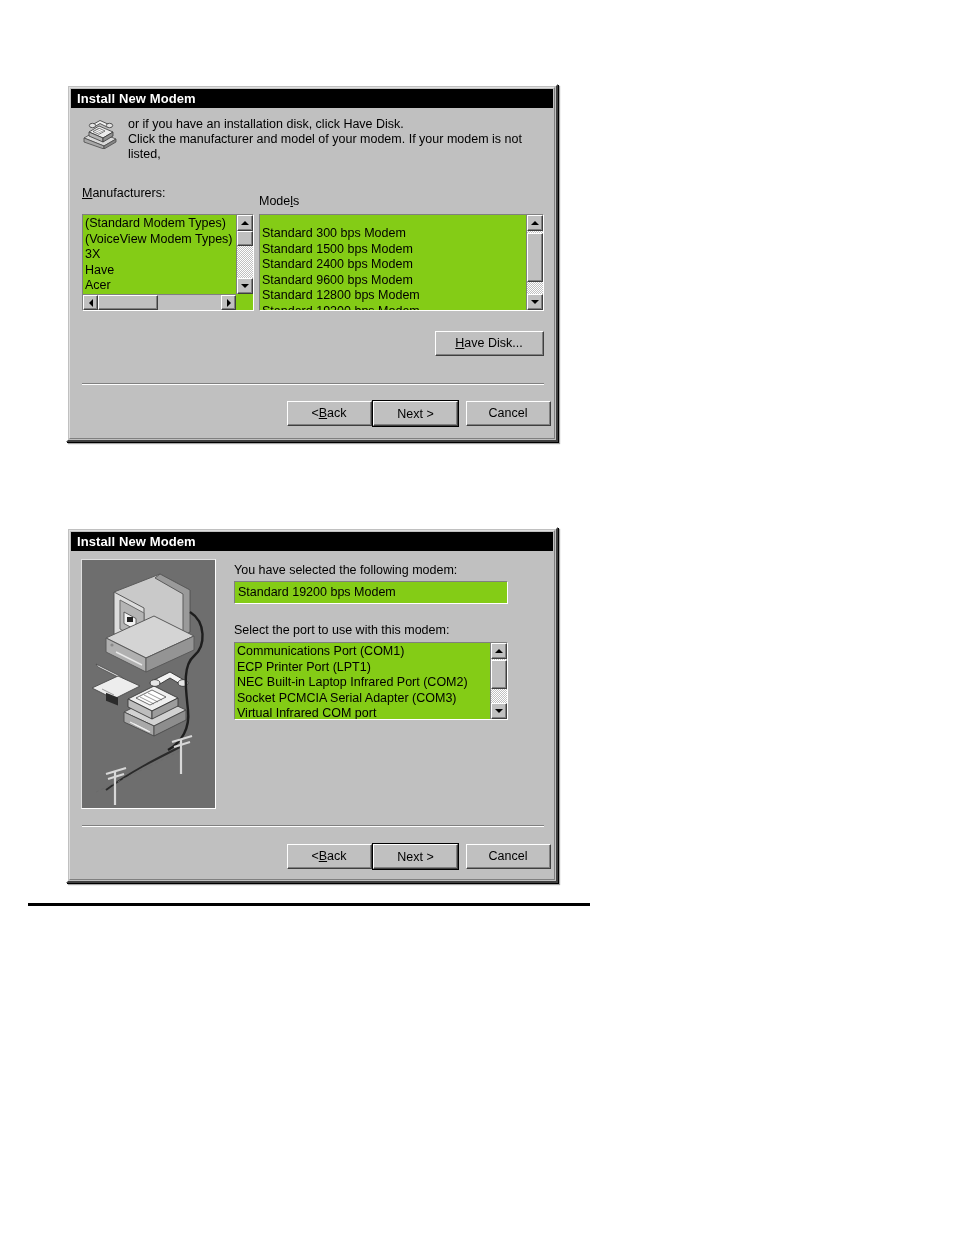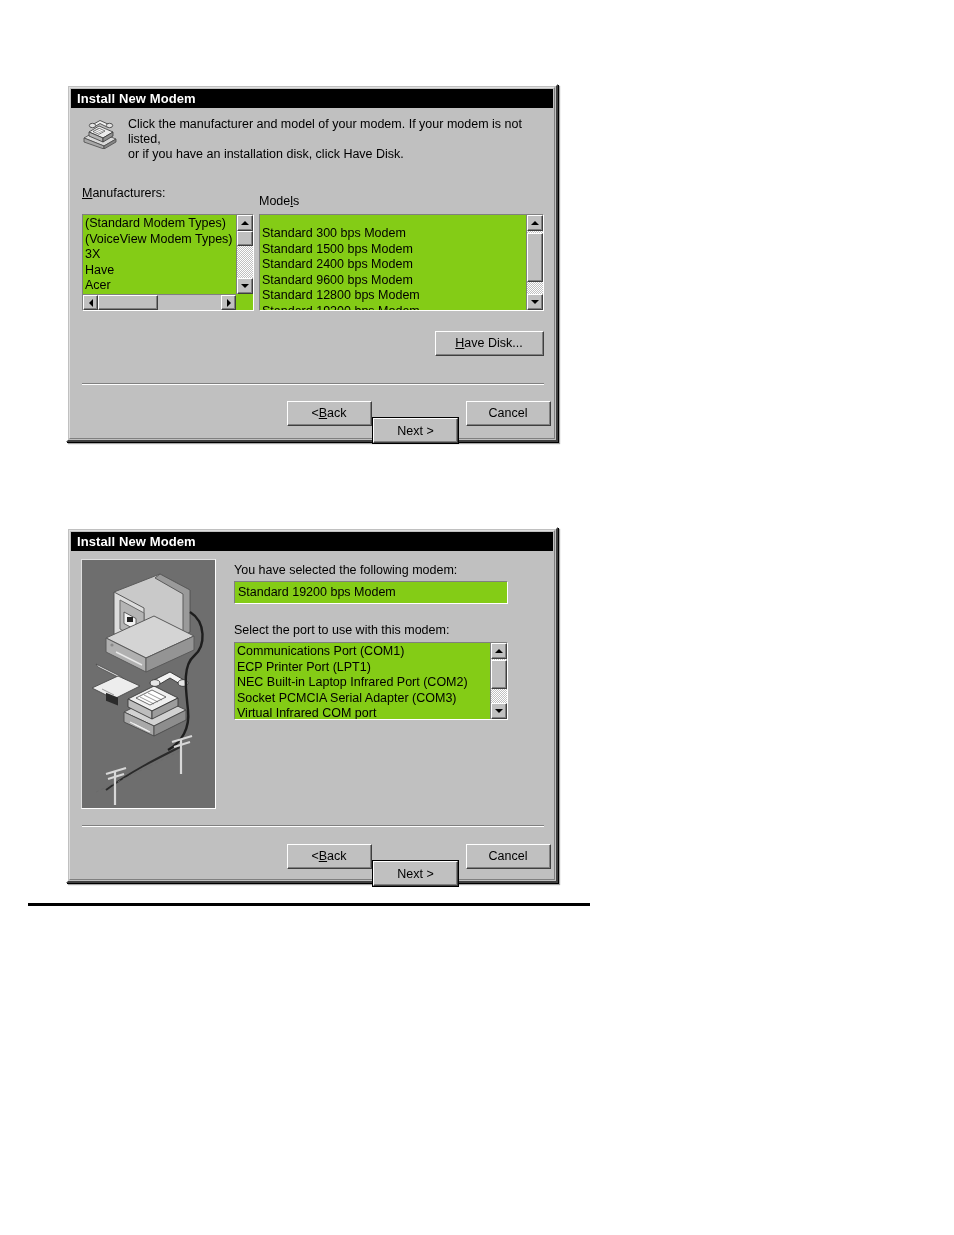--- a/index.html
+++ b/index.html
@@ -193,21 +193,20 @@
     border-bottom: 1px solid #808080;
     box-sizing: border-box;
     display: flex;
     align-items: center;
     justify-content: center;
     white-space: nowrap;
   }
   .btn.default {
     border: 1px solid #000000;
     padding: 2px;
-    margin-top: 17px;
   }
   .btn.default .btn-face {
     border-top: 1px solid #ffffff;
     border-left: 1px solid #ffffff;
     border-right: 1px solid #3f3f3f;
     border-bottom: 1px solid #3f3f3f;
     box-shadow: inset -1px -1px 0 #808080;
   }
   .btn u { text-decoration: underline; }
 
@@ -270,22 +269,22 @@
         <line x1="17" y1="14.4" x2="23" y2="17.1" stroke="#555" stroke-width="0.5"></line>
 
         <path d="M12,10 L20,5.5 L30,10 L27,12 L20,8.5 L15,11.5 Z" fill="#f2f2f2" stroke="#333" stroke-width="0.8"></path>
         <ellipse cx="12.5" cy="10.5" rx="3.2" ry="2.2" fill="#e4e4e4" stroke="#333" stroke-width="0.8"></ellipse>
         <ellipse cx="29.5" cy="10.5" rx="3.2" ry="2.2" fill="#e4e4e4" stroke="#333" stroke-width="0.8"></ellipse>
       </g>
     </svg>
   </div>
 
   <div class="body-text" style="left:60px; top:31px; width:412px;">
+    <div>or if you have an installation disk, click Have Disk.</div>
     <div>Click the manufacturer and model of your modem. If your modem is not listed,</div>
-    <div>or if you have an installation disk, click Have Disk.</div>
   </div>
 
   <div class="label" style="left:14px; top:100px;">
     <u>M</u><span>anufacturers:</span>
   </div>
 
   <div class="sunken" style="left:14px; top:128px; width:172px; height:97px;">
     <div class="listarea" style="right:17px; bottom:16px; padding-top:1px;">
       <div class="list-item sel-row">
         <span class="selected">(Standard Modem Types)</span>

